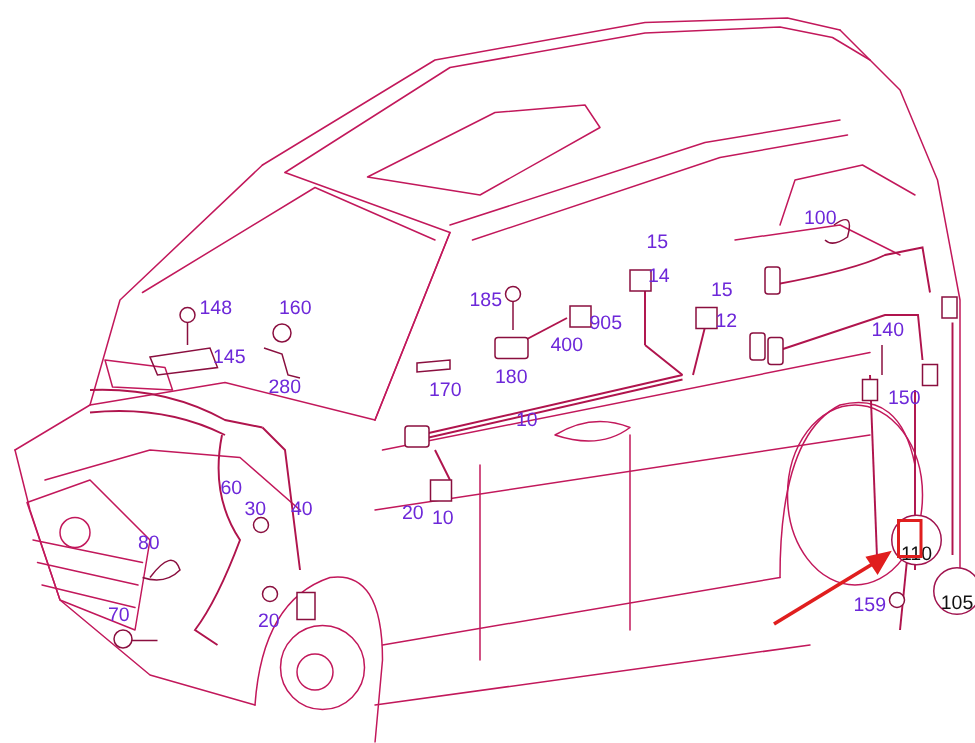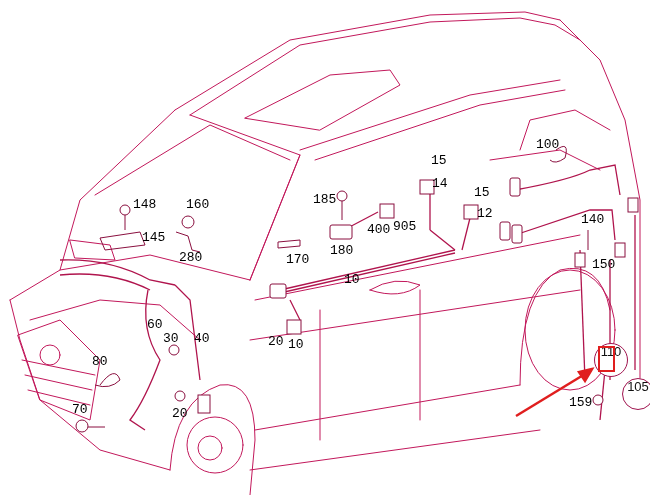--- a/index.html
+++ b/index.html
@@ -1,19 +1,19 @@
 <!DOCTYPE html>
 <html><head>
 <meta charset="utf-8">
 <style>
   html,body{margin:0;padding:0;background:#ffffff;}
   body{width:650px;height:495px;overflow:hidden;position:relative;font-family:"Liberation Sans",sans-serif;}
   #stage{position:absolute;left:0;top:0;width:650px;height:495px;}
-  .lbl{position:absolute;font-size:13px;color:#000000;line-height:1;white-space:nowrap;font-family:Liberation Mono, monospace;}
-  .circ{position:absolute;border:1.2px solid #a0144f;border-radius:50%;background:#fff;display:flex;align-items:flex-start;justify-content:center;font-size:13px;color:#111;}
+  .lbl{position:absolute;font-size:13px;color:#6d28d9;line-height:1;white-space:nowrap;}
+  .circ{position:absolute;border:1.2px solid #a0144f;border-radius:50%;background:#fff;display:flex;align-items:flex-end;justify-content:center;font-size:13px;color:#111;}
   .hl{position:absolute;border:2.5px solid #e01e1e;}
   svg{position:absolute;left:0;top:0;}
 </style>
 </head>
 <body>
 
 <div id="stage">
   <svg width="650" height="495" viewBox="0 0 650 495">
     <g fill="none" stroke="#c2185b" stroke-width="1" stroke-linejoin="round" stroke-linecap="round">
 
@@ -120,21 +120,21 @@
   <span class="lbl" style="left:133px;top:198px">148</span>
   <span class="lbl" style="left:186px;top:198px">160</span>
   <span class="lbl" style="left:142px;top:231px">145</span>
   <span class="lbl" style="left:179px;top:251px">280</span>
   <span class="lbl" style="left:313px;top:193px">185</span>
   <span class="lbl" style="left:431px;top:154px">15</span>
   <span class="lbl" style="left:432px;top:177px">14</span>
   <span class="lbl" style="left:474px;top:186px">15</span>
   <span class="lbl" style="left:477px;top:207px">12</span>
   <span class="lbl" style="left:367px;top:223px">400</span>
-  <span class="lbl" style="left:393px;top:220px">905</span>
+  <span class="lbl" style="left:393px;top:208px">905</span>
   <span class="lbl" style="left:330px;top:244px">180</span>
   <span class="lbl" style="left:286px;top:253px">170</span>
   <span class="lbl" style="left:344px;top:273px">10</span>
   <span class="lbl" style="left:536px;top:138px">100</span>
   <span class="lbl" style="left:581px;top:213px">140</span>
   <span class="lbl" style="left:592px;top:258px">150</span>
   <span class="lbl" style="left:268px;top:335px">20</span>
   <span class="lbl" style="left:288px;top:338px">10</span>
   <span class="lbl" style="left:147px;top:318px">60</span>
   <span class="lbl" style="left:163px;top:332px">30</span>

